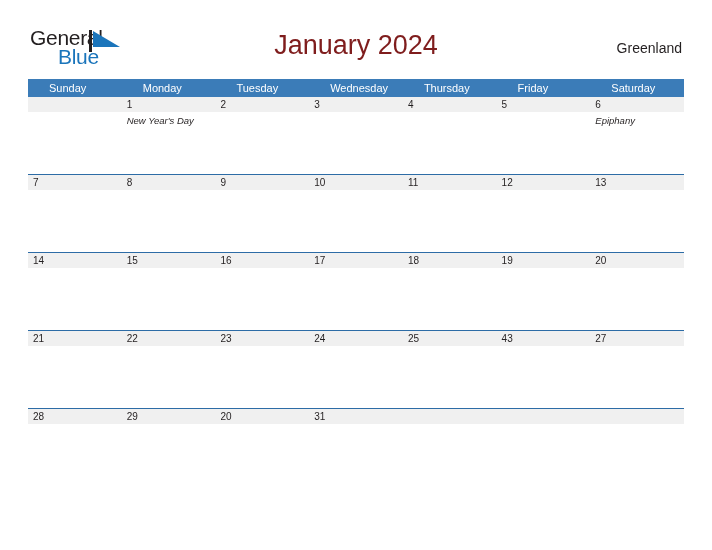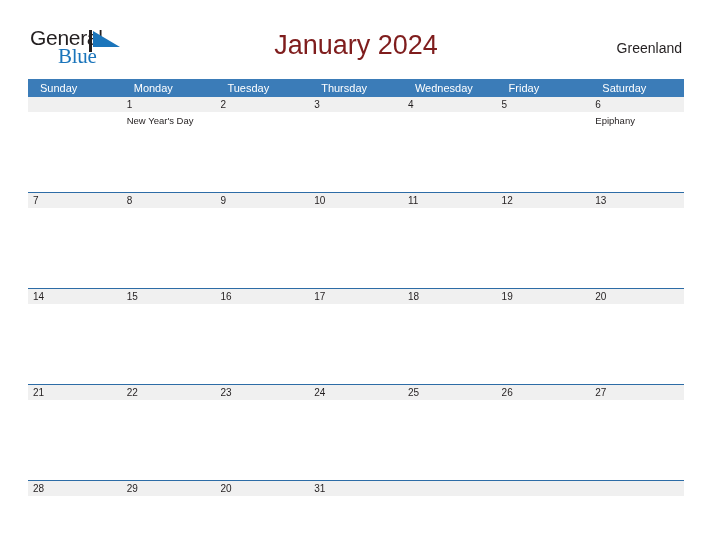--- a/index.html
+++ b/index.html
@@ -48,21 +48,21 @@
     color: #231f20;
     font-family: "Liberation Sans", sans-serif;
   }
   .logo-row2 {
     position: absolute;
     left: 28px;
     top: 19px;
     font-size: 21px;
     letter-spacing: -0.3px;
     color: #1b75bb;
-    font-family: Liberation Serif, serif;
+    font-family: Liberation Sans, sans-serif;
   }
   .logo-mark {
     position: absolute;
     left: 59px;
     top: 3px;
     width: 34px;
     height: 22px;
   }
 
   .month-title {
@@ -98,21 +98,21 @@
   .dow-row {
     display: flex;
     background: #3b7cb8;
     height: 18px;
   }
   .dow-cell {
     flex: 1 1 0;
     color: #ffffff;
     font-size: 11px;
     line-height: 18px;
-    padding-left: 12px;
+    padding-left: 21px;
     box-sizing: border-box;
     white-space: nowrap;
     overflow: hidden;
   }
 
   .week {
     position: relative;
   }
   .week + .week {
     border-top: 1.4px solid #2d6ca6;
@@ -131,21 +131,22 @@
     box-sizing: border-box;
     color: #231f20;
   }
   .date-cell.empty {
     color: transparent;
   }
 
   .week-events {
     display: flex;
     background: #ffffff;
-    height: 80px;
+    height: 62px;
+    font-style: italic;
   }
   .week.last .week-events {
     height: 0;
   }
   .event-cell {
     flex: 1 1 0;
     padding-left: 5px;
     padding-top: 2px;
     box-sizing: border-box;
   }
@@ -179,22 +180,22 @@
     <div class="location">Greenland</div>
 
   </div>
 
   <div class="calendar">
 
     <div class="dow-row">
       <div class="dow-cell">Sunday</div>
       <div class="dow-cell">Monday</div>
       <div class="dow-cell">Tuesday</div>
+      <div class="dow-cell">Wednesday</div>
       <div class="dow-cell">Thursday</div>
-      <div class="dow-cell">Wednesday</div>
       <div class="dow-cell">Friday</div>
       <div class="dow-cell">Saturday</div>
     </div>
 
     <div id="weeks-container">
         <div class="week">
           <div class="week-dates">
             <div class="date-cell empty"></div>
             <div class="date-cell">1</div>
             <div class="date-cell">2</div>
@@ -257,21 +258,21 @@
             <div class="event-cell"></div>
           </div>
         </div>
         <div class="week">
           <div class="week-dates">
             <div class="date-cell">21</div>
             <div class="date-cell">22</div>
             <div class="date-cell">23</div>
             <div class="date-cell">24</div>
             <div class="date-cell">25</div>
-            <div class="date-cell">26</div>
+            <div class="date-cell">43</div>
             <div class="date-cell">27</div>
           </div>
           <div class="week-events">
             <div class="event-cell"></div>
             <div class="event-cell"></div>
             <div class="event-cell"></div>
             <div class="event-cell"></div>
             <div class="event-cell"></div>
             <div class="event-cell"></div>
             <div class="event-cell"></div>

